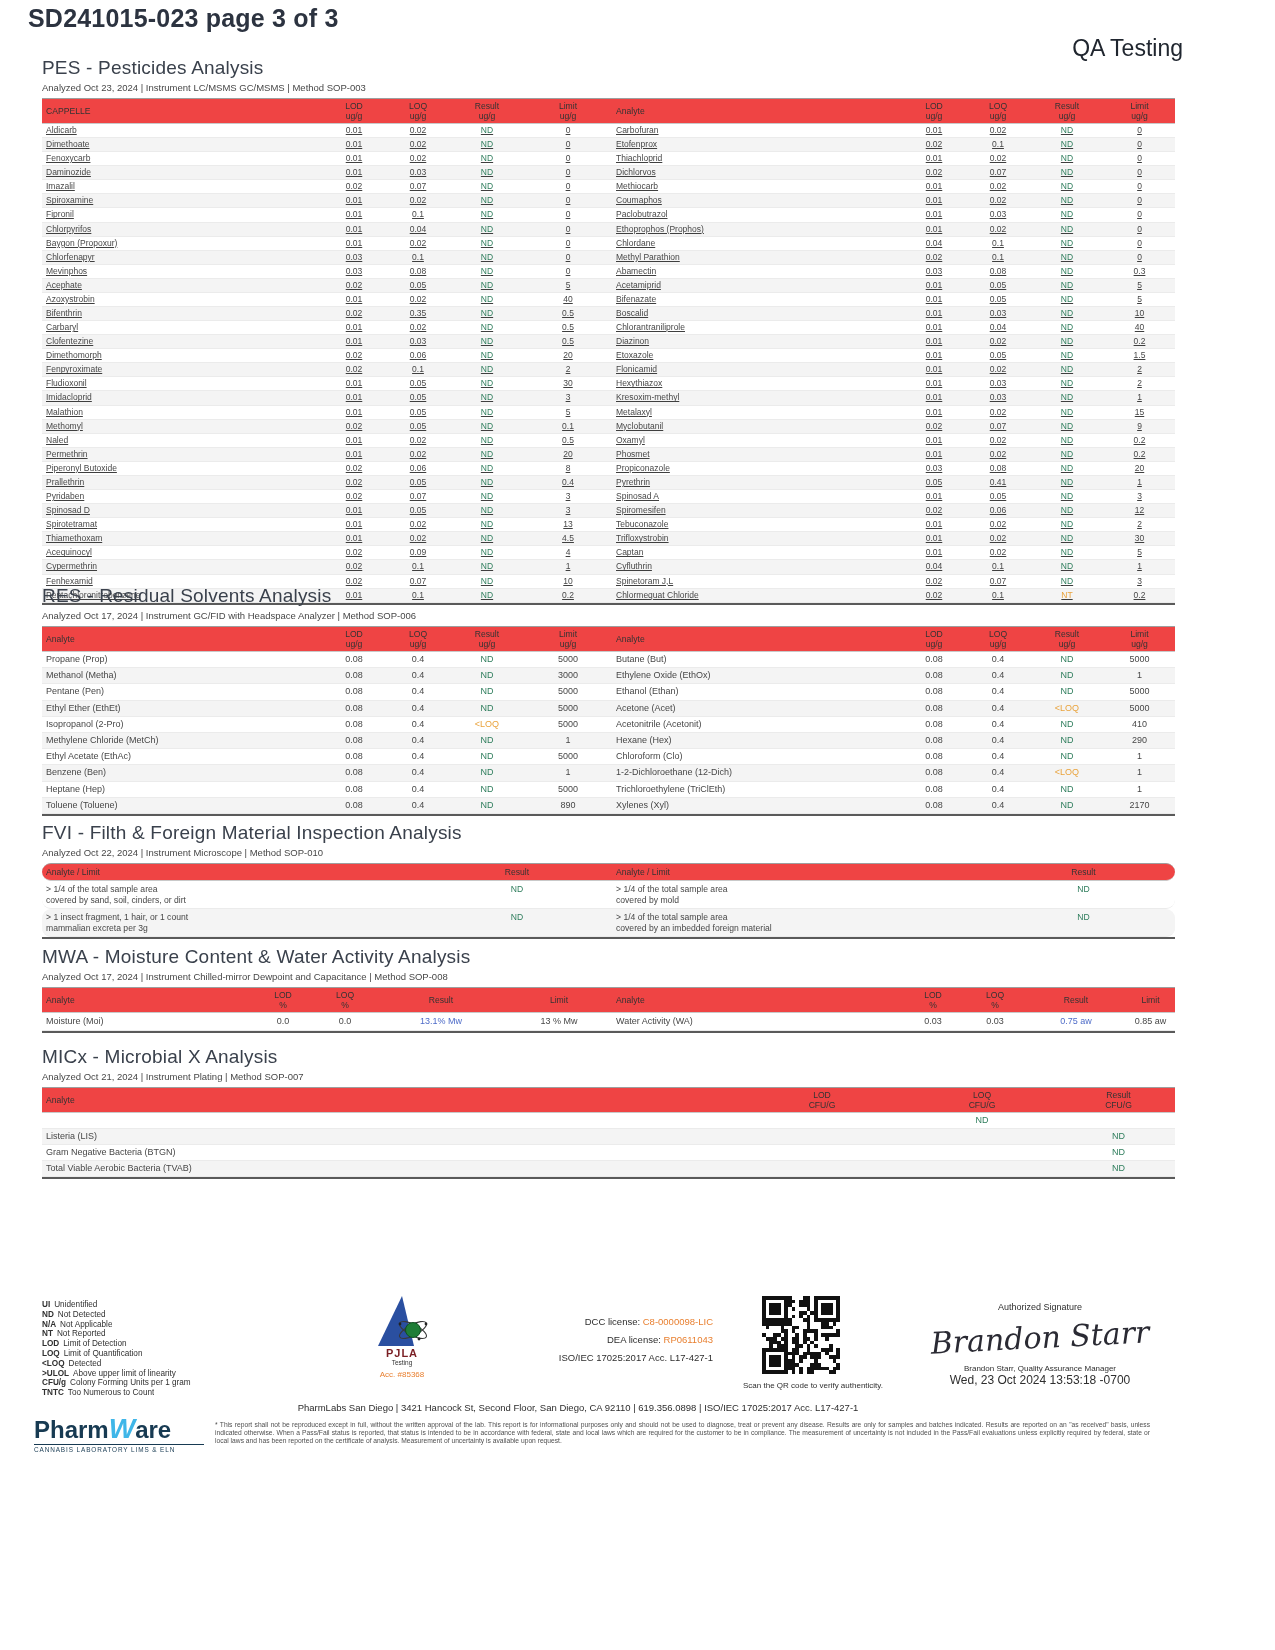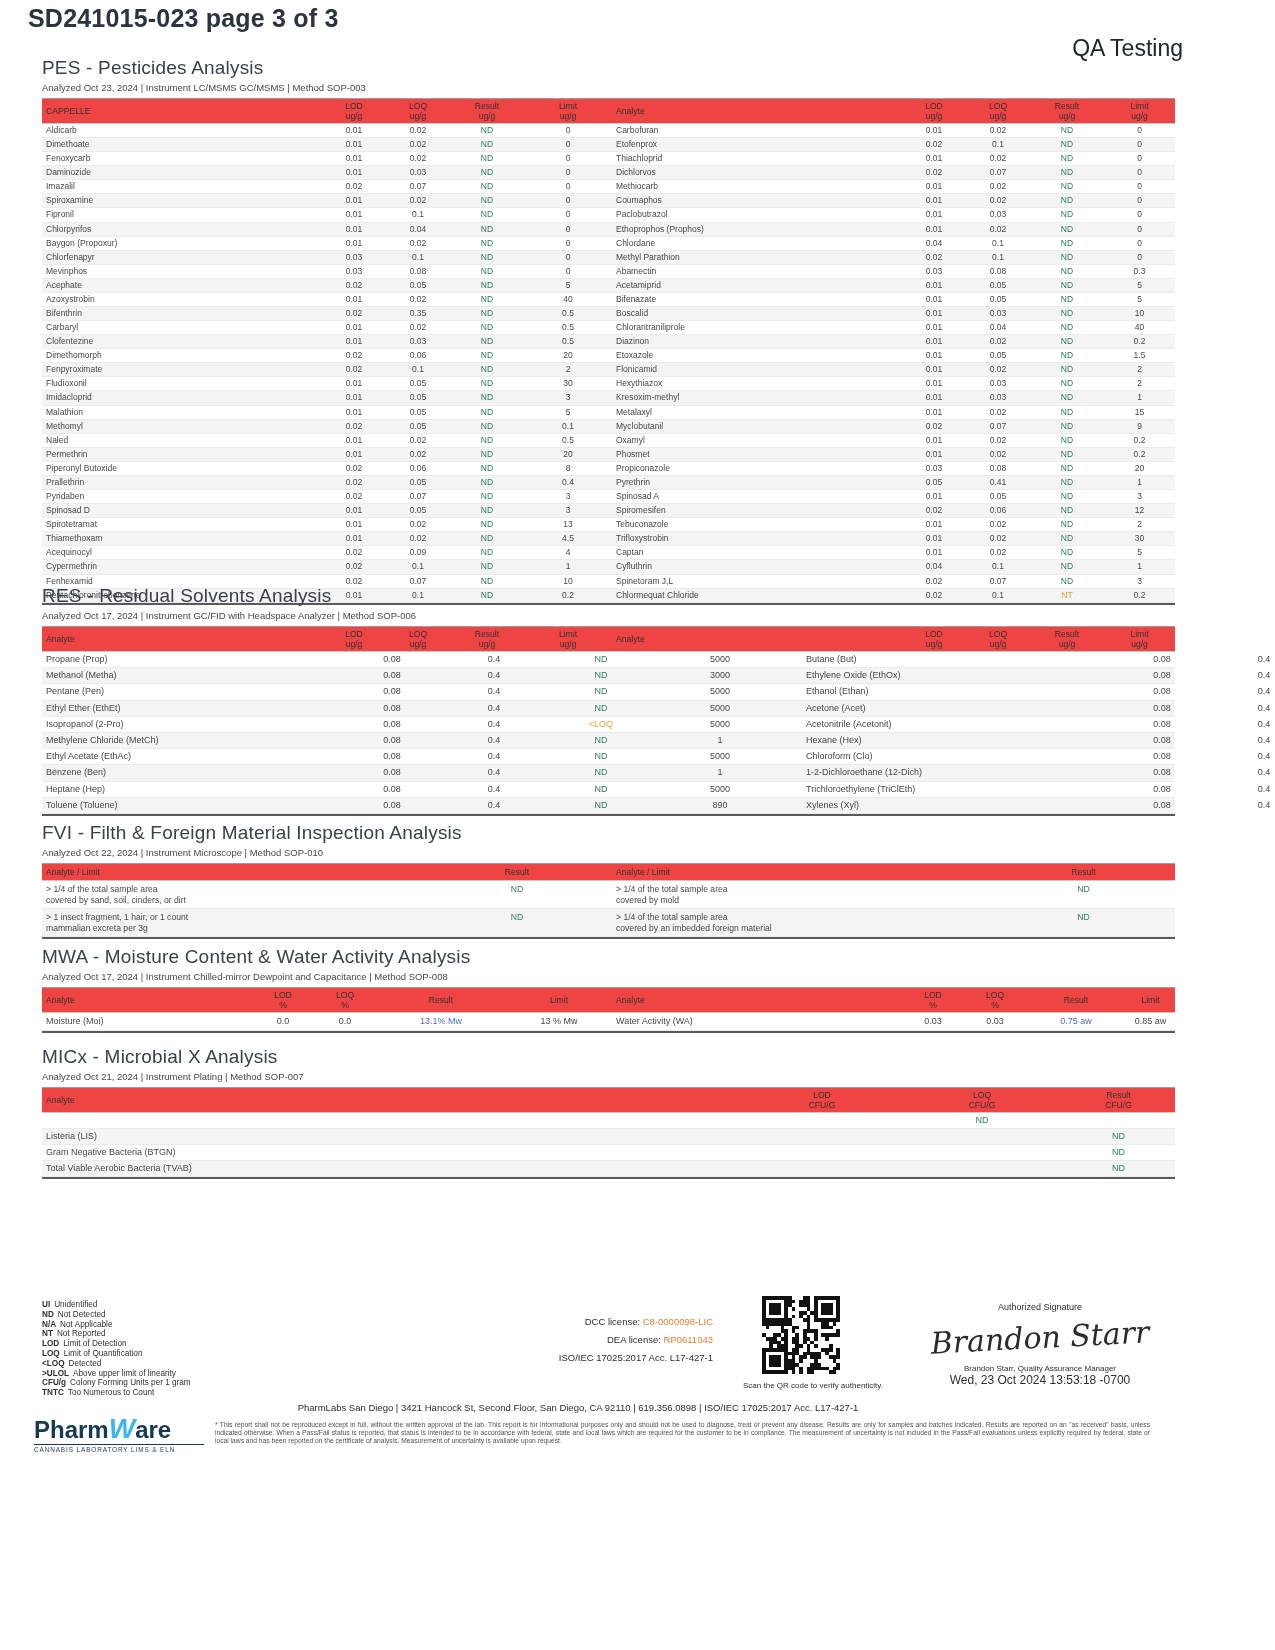--- a/index.html
+++ b/index.html
@@ -14,33 +14,33 @@
   .sec-title{font-size:19px;font-weight:500;color:#3a414c;letter-spacing:.2px;line-height:22px;}
   .sec-meta{font-size:9.5px;color:#474747;margin:3px 0 5px 0;}
   .table{border-bottom:2px solid #5a5a5a;}
   .thead{display:grid;align-items:center;background:#ef4444;border-top:1px solid #9e9e9e;border-bottom:1px solid #c9c9c9;}
   .hcell{white-space:pre-line;font-size:8.6px;color:#333;line-height:1.18;padding:2px 4px;}
   .trow{display:grid;border-bottom:1px solid #ebebeb;background:#fff;}
   .tbody .trow:nth-child(even){background:#f4f4f4;}
   .cell{font-size:8.5px;color:#474747;padding:0 4px;overflow:hidden;}
   
   .g10p .trow,.g10p .thead,.g10p.thead{grid-template-columns:280px 64px 64px 74px 88px 290px 64px 64px 74px 71px;}
-  .g4f  .trow,.g4f .thead {grid-template-columns:380px 190px 380px 183px;}
+  .g4f  .trow,.g4f .thead {grid-template-columns:380px 190px 380px 183px;border-radius:9px;}
   .g10m .trow,.g10m .thead{grid-template-columns:210px 62px 62px 130px 106px 290px 62px 62px 100px 49px;}
   .g4m  .trow,.g4m .thead {grid-template-columns:700px 160px 160px 113px;}
   
   .t10 .cell,.t10 .hcell{text-align:center;}
   .t10 .c0,.t10 .c5{text-align:left;}
   .t4 .cell,.t4 .hcell{text-align:center;}
   .t4 .c0,.t4 .c2{text-align:left;}
   .t4m .cell,.t4m .hcell{text-align:center;}
   .t4m .c0{text-align:left;}
   
-  .t-pes .thead{height:24px;} .t-pes .trow{height:13.08px;line-height:13.08px;}
-  .t-res .thead{height:24px;} .t-res .trow{height:15.2px;line-height:15.2px;gap:38px;} .t-res .cell{font-size:9px;}
+  .t-pes .thead{height:24px;} .t-pes .trow{height:13.08px;line-height:13.08px;text-decoration:underline;}
+  .t-res .thead{height:24px;} .t-res .trow{height:15.2px;line-height:15.2px;} .t-res .cell{font-size:9px;}
   .t-fvi .thead{height:16px;} .t-fvi .trow{height:27px;}
   .t-fvi .cell{white-space:pre-line;line-height:1.3;padding-top:3px;font-size:8.6px;}
   .t-mwa .thead{height:24px;} .t-mwa .trow{height:17px;line-height:17px;} .t-mwa .cell{font-size:9px;}
   .t-micx .thead{height:24px;} .t-micx .trow{height:15px;line-height:15px;} .t-micx .cell{font-size:9px;}
   
   .res-nd{color:#2E7D5C;} .res-warn{color:#E9A33C;} .res-val{color:#4D6BC8;}
   
   .legend{position:absolute;left:42px;top:1300px;width:230px;}
   .legend .trow{display:flex;gap:4px;height:9.8px;line-height:9.8px;border:none;background:#fff !important;}
   .legend .cell{font-size:8.2px;color:#303030;padding:0;}
@@ -807,20 +807,36 @@
       <div class="trow">
         <div class="cell c0">CFU/g</div>
         <div class="cell c1">Colony Forming Units per 1 gram</div>
       </div>
       <div class="trow">
         <div class="cell c0">TNTC</div>
         <div class="cell c1">Too Numerous to Count</div>
       </div>
     </div>
 
+  <div class="pjla">
+    <svg class="tri-svg" width="68" height="56" viewBox="0 0 68 56">
+      <polygon points="10,54 34,4 46,54" fill="#2a4fa0"></polygon>
+      <g transform="translate(45,38)">
+        <ellipse rx="15" ry="5.5" fill="none" stroke="#3a3a3a" stroke-width="1.1" transform="rotate(-28)"></ellipse>
+        <ellipse rx="15" ry="5.5" fill="none" stroke="#3a3a3a" stroke-width="1.1" transform="rotate(28)"></ellipse>
+        <circle r="7.5" fill="#1e7d36" stroke="#0f4f20" stroke-width="1"></circle>
+        <circle cx="-13" cy="-6" r="1.4" fill="#222"></circle>
+        <circle cx="13" cy="-6" r="1.4" fill="#222"></circle>
+        <circle cx="6" cy="9" r="1.4" fill="#222"></circle>
+      </g>
+    </svg>
+    <div class="pjla-name">PJLA</div>
+    <div class="pjla-sub">Testing</div>
+    <div class="pjla-acc">Acc. #85368</div>
+  </div>
 
   <div class="lics">
     <div>
       <span>DCC license:</span>
       <span class="lic-val">C8-0000098-LIC</span>
     </div>
     <div>
       <span>DEA license:</span>
       <span class="lic-val">RP0611043</span>
     </div>

